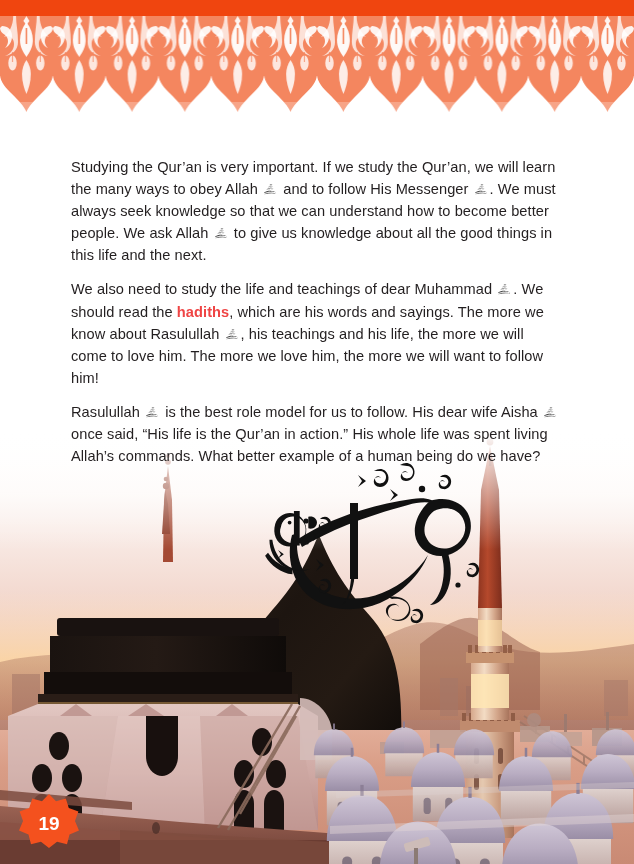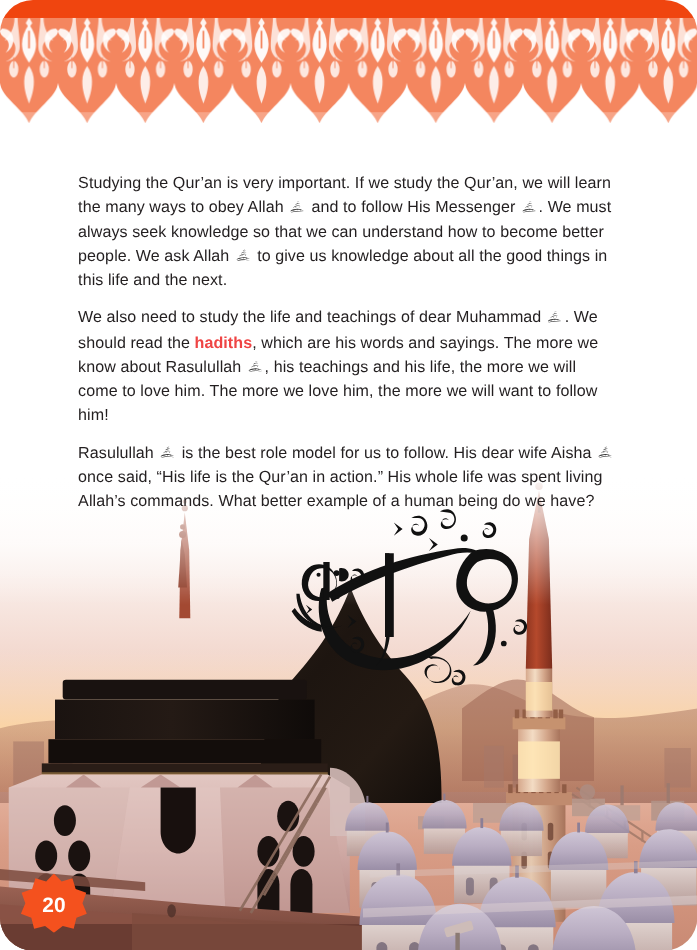--- a/index.html
+++ b/index.html
@@ -2,21 +2,21 @@
 <html><head>
 <meta charset="utf-8">
 <title>Islamic Studies Page 18</title>
 <style>
   html,body{margin:0;padding:0;}
   body{
     width:634px;height:864px;overflow:hidden;background:#ffffff;
     font-family:"Liberation Sans","DejaVu Sans",sans-serif;
     position:relative;
   }
-  .page{position:absolute;inset:0;width:634px;height:864px;overflow:hidden;background:#fff;border-radius:30px;}
+  .page{position:absolute;inset:0;width:634px;height:864px;overflow:hidden;background:#fff;}
 
   
   .topband{position:absolute;left:0;top:0;width:634px;height:112px;overflow:hidden;}
   .topbar{position:absolute;left:0;top:0;width:634px;height:18px;background:#f0450f;}
   .ornament{position:absolute;left:0;top:16px;width:634px;height:96px;}
 
   
   .content{position:absolute;left:71px;top:156px;width:492px;z-index:6;}
   .para{
     font-size:14.6px;line-height:22.1px;color:#231f20;
@@ -583,16 +583,16 @@
               <circle cx="7.2" cy="8.6" r=".45"></circle>
               <circle cx="10.2" cy="8.8" r=".45"></circle>
               <circle cx="6" cy="6.3" r=".4"></circle>
               <circle cx="9" cy="6.1" r=".4"></circle>
             </g>
           </svg></span> once said, “His life is the Qur’an in action.” His whole life was spent living Allah’s commands. What better example of a human being do we have?</p>
   </div>
 
   <div class="pagestar">
     <div class="starshape"></div>
-    <div class="num">20</div>
+    <div class="num">19</div>
   </div>
 
 </div>
 
 </body></html>

